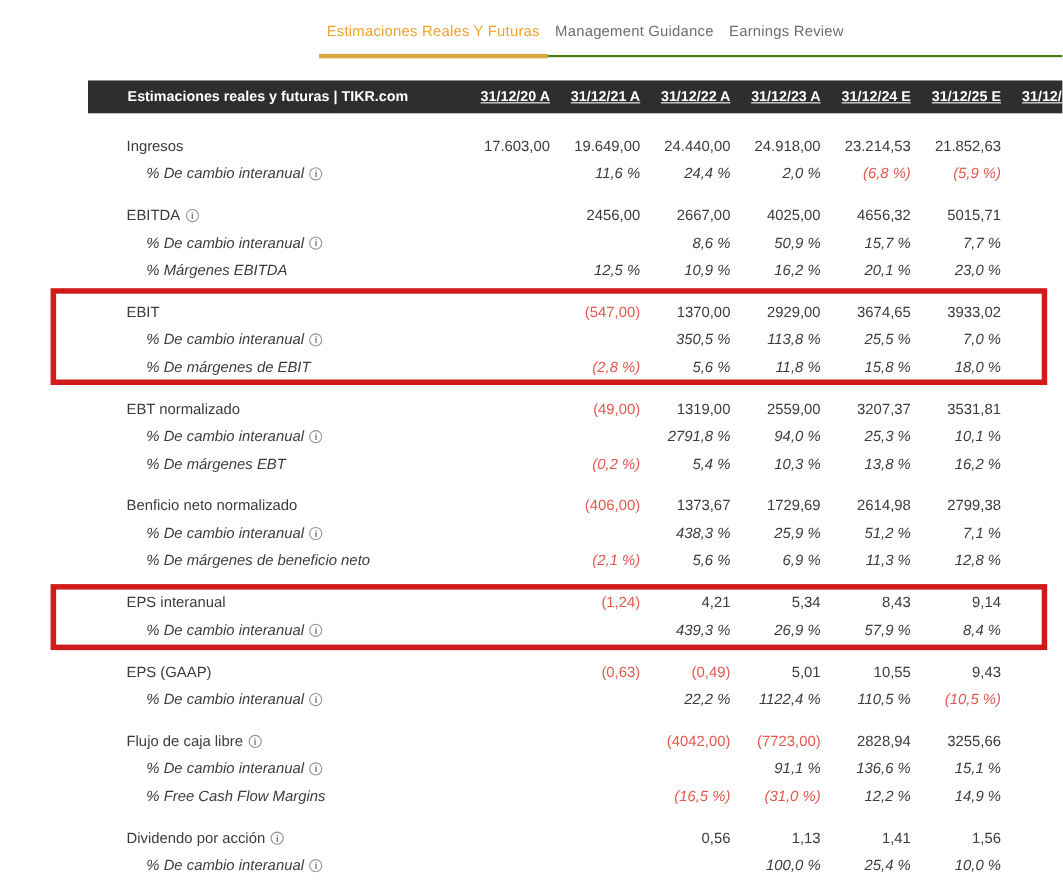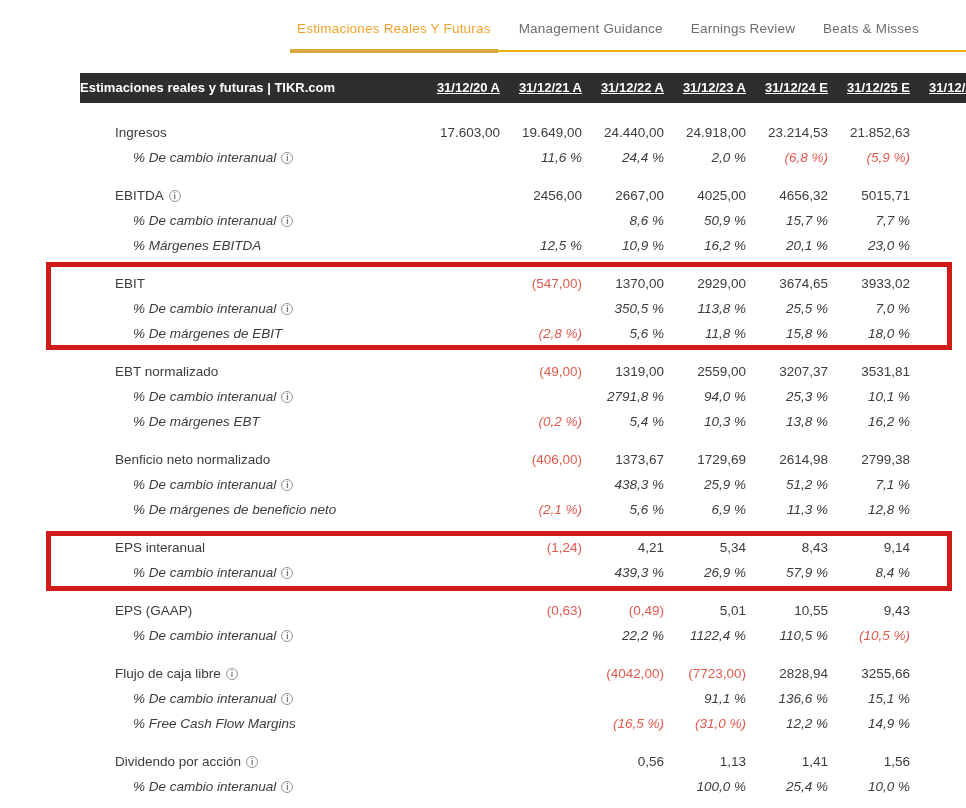--- a/index.html
+++ b/index.html
@@ -2,34 +2,34 @@
 <html style="--accent-orange: #f2a22c; --underline-gold: #d9a73e; --header-bg: #2e2e2e; --negative-red: #e2594e; --annotation-red: #d01b1b; --tab-inactive: #6e6e6e; --text: #3c3c3c;"><head>
 <meta charset="utf-8">
 <style>
   * { margin:0; padding:0; box-sizing:border-box; }
   html,body { width:966px; height:808px; background:#fff; overflow:hidden;
     font-family:"Liberation Sans", sans-serif; color:#3c3c3c; }
   body { position:relative; }
 
   
   .tabbar { position:absolute; top:0; left:290px; right:0; display:flex;
-    column-gap:14px; border-bottom:2px solid #eab308; }
+    border-bottom:2px solid #4d7c0f; }
   .tab { padding:21px 7px 14px; font-size:13.5px; letter-spacing:.2px;
     color:#6e6e6e; white-space:nowrap; position:relative; cursor:pointer; }
   .tab.active { color:var(--accent-orange,#f2a22c); }
   .tab.active::after { content:""; position:absolute; left:0; right:0; bottom:-3px;
     height:4px; background:var(--underline-gold,#d9a73e); }
 
   
   .sheet { position:absolute; left:80px; top:73px; width:886px; overflow:hidden; }
   .sheet-inner { width:912px; }
 
   .thead { display:flex; height:30px; line-height:30px;
     background:var(--header-bg,#2e2e2e); color:#fff; font-weight:bold; font-size:13px; }
-  .thead .title { width:338px; white-space:nowrap; }
+  .thead .title { width:338px; padding-left:36px; white-space:nowrap; }
   .thead .col { width:82px; text-align:right; white-space:nowrap;text-decoration:underline; }
 
   .tbody { padding-top:17px; font-size:13.5px; }
   .row { display:flex; height:25px; line-height:25px; }
   .row.section-start { margin-top:13px; }
   .row .label { width:338px; padding-left:35px; white-space:nowrap; }
   .row.sub .label { padding-left:53px; }
   .row.sub { font-style:italic; }
   .cell { width:82px; text-align:right; white-space:nowrap; }
   .cell.neg { color:var(--negative-red,#e2594e); }
@@ -45,21 +45,20 @@
   .hl-ebit { left:46px; top:262px; width:906px; height:88px; }
   .hl-eps  { left:46px; top:531px; width:906px; height:60px; }
 </style>
 </head>
 <body>
 
 <div class="tabbar">
   <div class="tab active">Estimaciones Reales Y Futuras</div>
   <div class="tab">Management Guidance</div>
   <div class="tab">Earnings Review</div>
-  <div class="tab">Beats &amp; Misses</div>
 </div>
 
 <div class="sheet">
   <div class="sheet-inner">
     <div class="thead">
       <div class="title">Estimaciones reales y futuras | TIKR.com</div>
 
     <div class="col">31/12/20 A</div>
         <div class="col">31/12/21 A</div>
         <div class="col">31/12/22 A</div>

